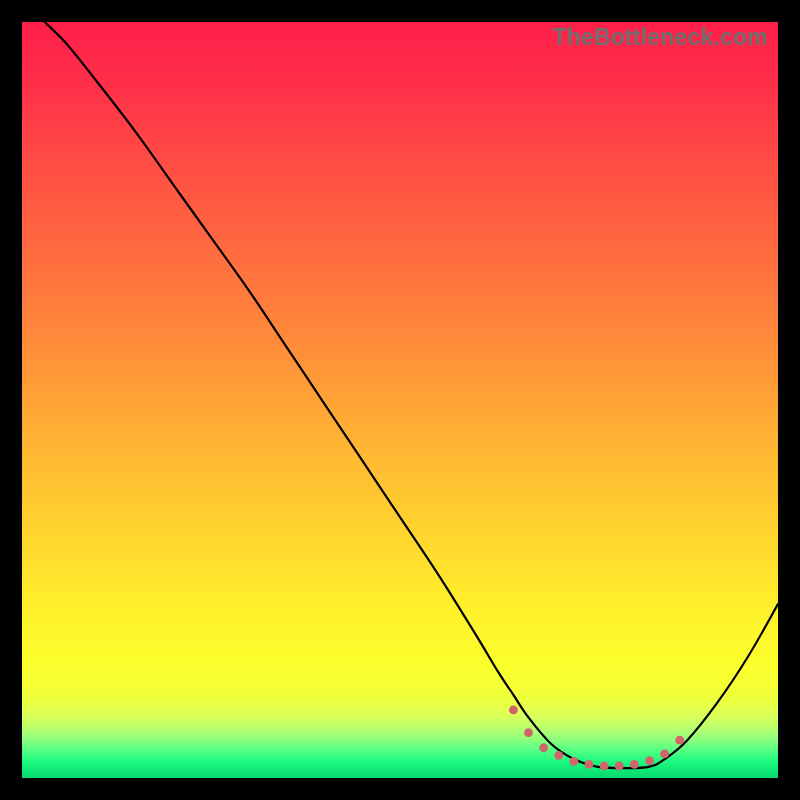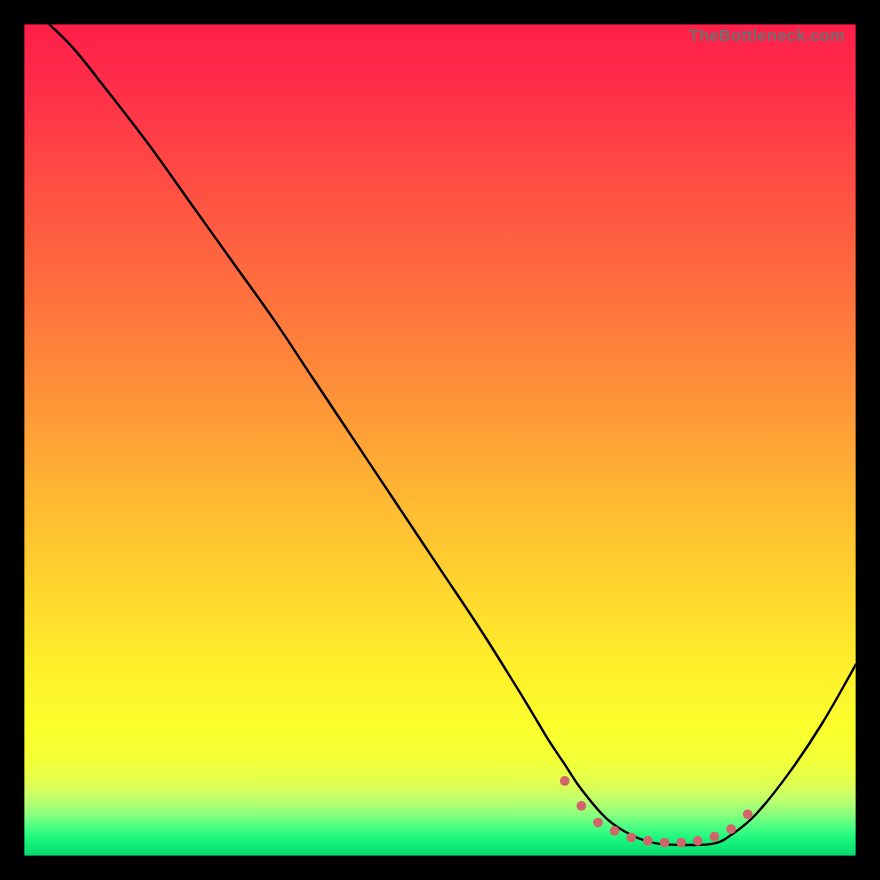--- a/index.html
+++ b/index.html
@@ -16,21 +16,21 @@
     top: 22px;
     width: 756px;
     height: 756px;
     background: #000000;
   }
   .watermark {
     position: absolute;
     top: 2px;
     right: 10px;
     font-family: Arial, Helvetica, sans-serif;
-    font-size: 15px;
+    font-size: 23px;
     font-weight: bold;
     color: #6f6f6f;
     letter-spacing: 0.2px;
     z-index: 10;
   }
   svg.bg {
     position: absolute;
     left: 0;
     top: 0;
     width: 756px;

